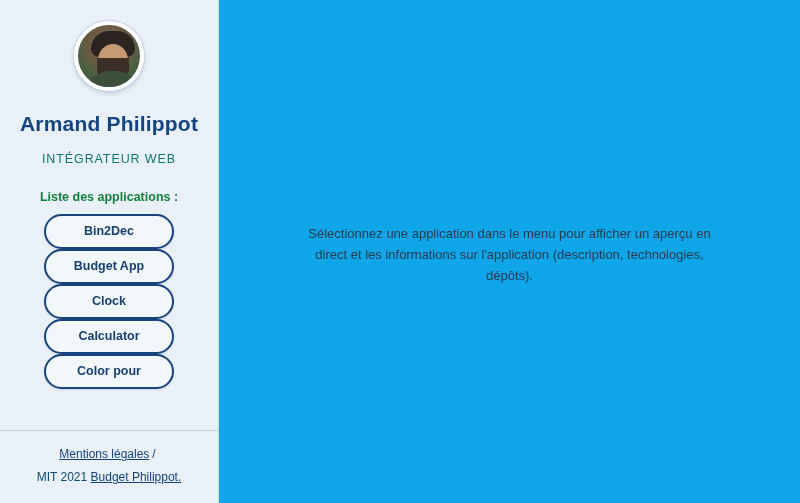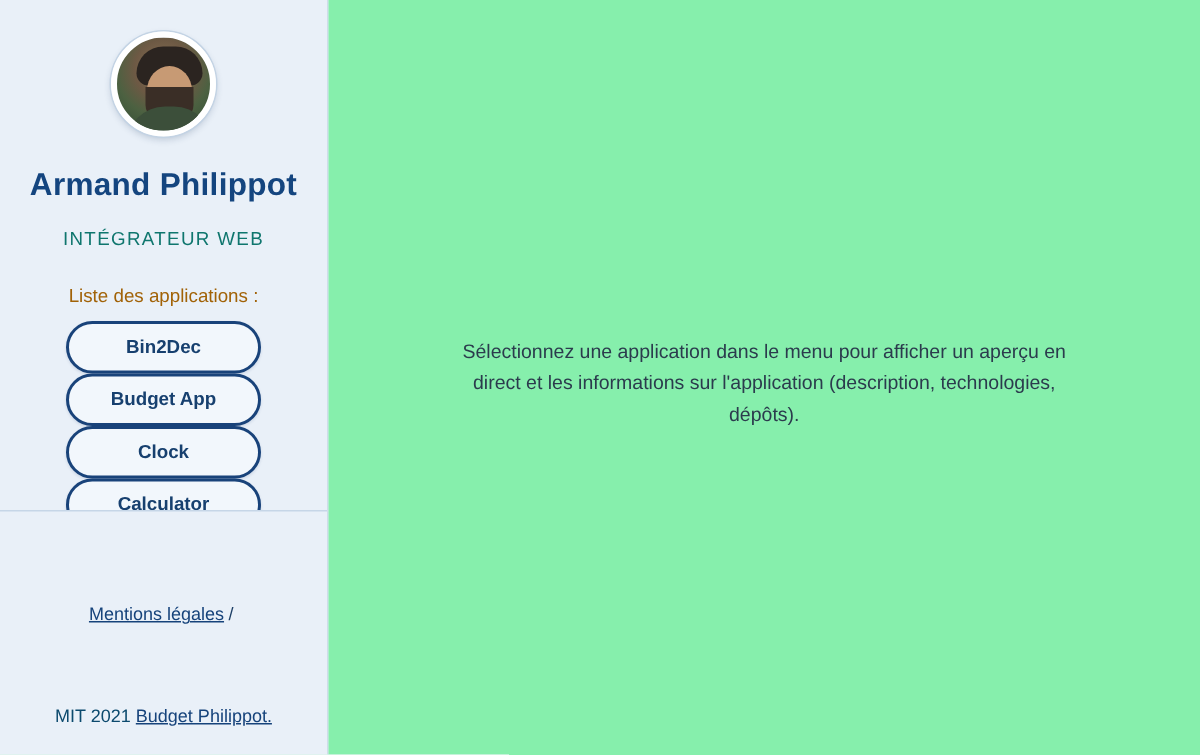--- a/index.html
+++ b/index.html
@@ -96,22 +96,22 @@
     letter-spacing: 0.9px;
     color: #0f766e;
     text-transform: uppercase;
     text-align: center;
     flex: 0 0 auto;
   }
   .apps-heading {
     margin-top: 24px;
     margin-bottom: 10px;
     font-size: 12.5px;
-    font-weight: normal;
-    color: #a16207;
+    font-weight: bold;
+    color: #15803d;
     text-align: left;
     flex: 0 0 auto;
   }
 
   .app-list {
     list-style: none;
     margin: 0;
     padding: 0 0 10px 0;
     width: 100%;
     display: flex;
@@ -143,35 +143,34 @@
     width: 100%;
     border-top: 1px solid #c6d6e7;
     background: #e9f0f8;
     padding: 12px 10px 14px;
     text-align: center;
   }
   .footer-line {
     font-size: 12px;
     color: #1d3f66;
     line-height: 1.9;
-    margin-top: 45px;
   }
   .footer-link {
     color: #16437b;
     text-decoration: underline;
     cursor: pointer;
   }
   .sep { color: #1d3f66; padding: 0 3px; }
   .footer-license { color: #0c4a6e; }
 
   
   .main {
     flex: 1 1 auto;
     height: 503px;
-    background: #86efac;
+    background: #0ea5e9;
     position: relative;
   }
   .placeholder {
     position: absolute;
     left: 50%;
     top: 242px;
     transform: translate(-50%, -50%);
     width: 420px;
     text-align: center;
     font-size: 13px;

